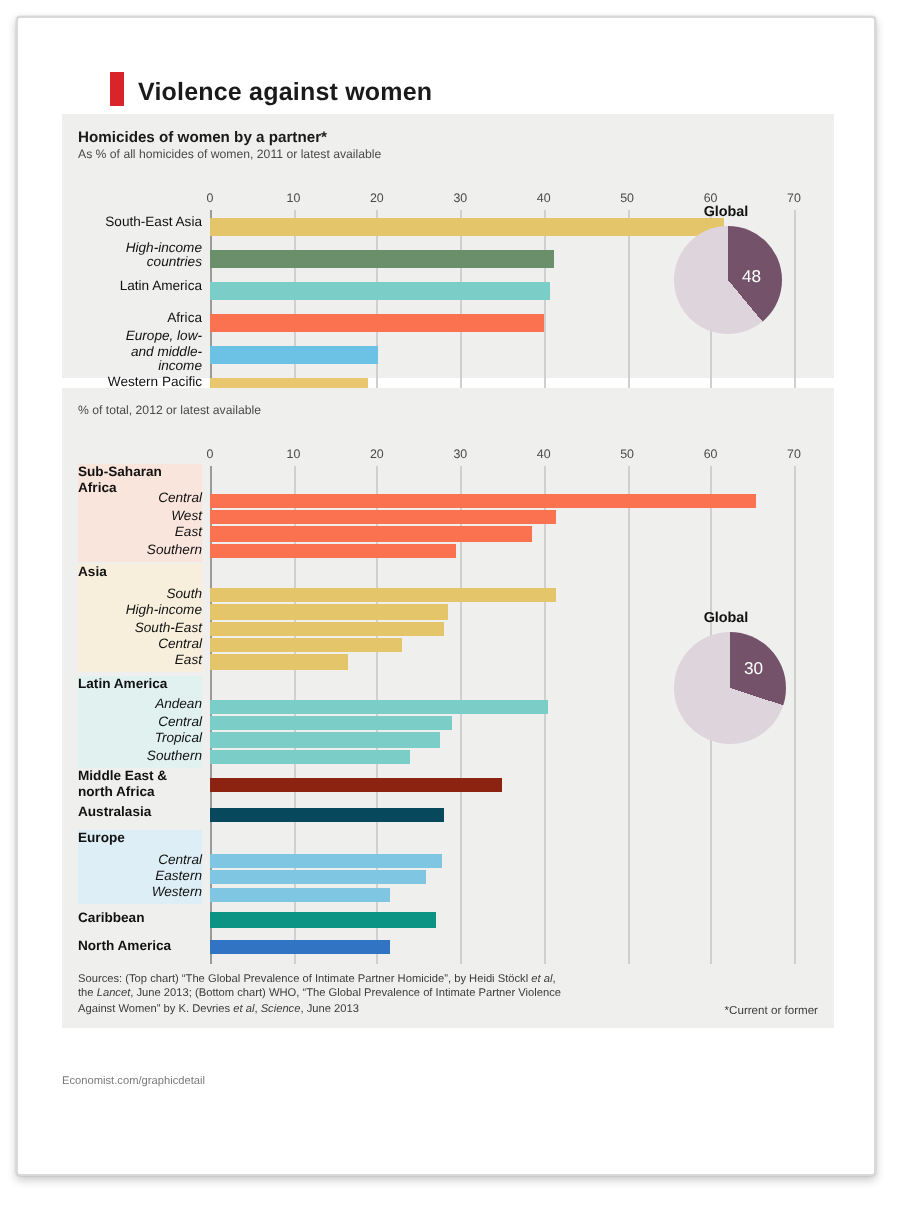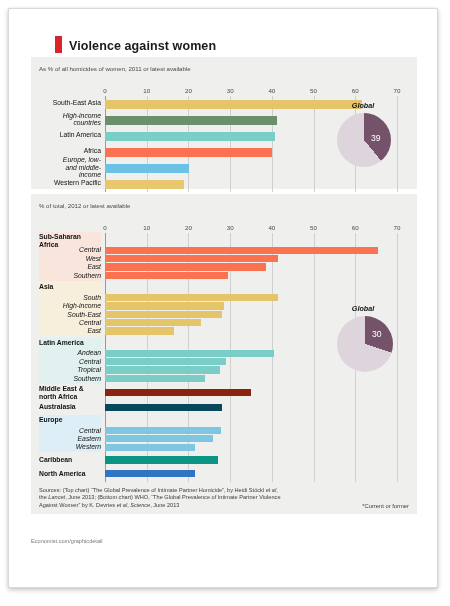--- a/index.html
+++ b/index.html
@@ -52,21 +52,21 @@
   .rowlabel.bold{font-weight:bold;}
   .rowlabel.italic{font-style:italic;}
   .bar{position:absolute;}
 
   .grouptint{position:absolute;}
 
   
   .pie-wrap{position:absolute;}
   .pie-title{
     position:absolute;font-size:7.2px;font-weight:bold;color:#111;
-    width:100%;text-align:center;top:0;font-style:italic;
+    width:100%;text-align:center;top:0;
   }
   .pie{position:absolute;border-radius:50%;}
   .pie-value{
     position:absolute;font-size:8.6px;color:#ffffff;font-weight:normal;
   }
 
   
   .sources{
     position:absolute;left:8px;right:8px;bottom:5px;
     font-size:5.6px;color:#3c3c3c;line-height:7.4px;
@@ -84,20 +84,21 @@
 
 <div class="page">
   <div class="inner">
 
     <div class="title-row">
       <div class="red-tab"></div>
       <div class="main-title">Violence against women</div>
     </div>
 
     <div class="panel panel-1">
+      <div class="sub-title">Homicides of women by a partner*</div>
       <div class="sub-note">As % of all homicides of women, 2011 or latest available</div>
       <div id="chart1" class="chart">
           <div class="gridline zero" style="left: 66px; top: 21px; height: 96px; bottom: auto;"></div>
           <div class="ticklabel" style="left: 66px; top: 12px;">0</div>
           <div class="gridline" style="left: 107.714px; top: 21px; height: 96px; bottom: auto;"></div>
           <div class="ticklabel" style="left: 107.714px; top: 12px;">10</div>
           <div class="gridline" style="left: 149.429px; top: 21px; height: 96px; bottom: auto;"></div>
           <div class="ticklabel" style="left: 149.429px; top: 12px;">20</div>
           <div class="gridline" style="left: 191.143px; top: 21px; height: 96px; bottom: auto;"></div>
           <div class="ticklabel" style="left: 191.143px; top: 12px;">30</div>
@@ -118,21 +119,21 @@
           <div class="rowlabel" style="left: 0px; width: 62px; top: 72.4px;">Africa</div>
           <div class="bar" style="left: 66px; top: 72.5px; width: 166.857px; height: 9px; background: rgb(250, 114, 80);"></div>
           <div class="rowlabel" style="left: 0px; width: 62px; top: 81.2px;"><span style="font-style:italic">Europe, low-</span><br><span style="font-style:italic">and middle-</span><br><span style="font-style:italic">income</span></div>
           <div class="bar" style="left: 66px; top: 88.5px; width: 83.8457px; height: 9px; background: rgb(108, 194, 228);"></div>
           <div class="rowlabel" style="left: 0px; width: 62px; top: 104.4px;">Western Pacific</div>
           <div class="bar" style="left: 66px; top: 104.5px; width: 79.2571px; height: 9px; background: rgb(232, 199, 110);"></div>
         </div>
       <div id="pie1" class="pie-wrap" style="left: 296px; top: 44px; width: 72px; height: 76px;">
           <div class="pie-title">Global</div>
           <div class="pie" style="left: 10px; top: 12px; width: 54px; height: 54px; background: conic-gradient(rgb(116, 82, 106) 0deg, rgb(116, 82, 106) 140.4deg, rgb(222, 212, 219) 140.4deg, rgb(222, 212, 219) 360deg);"></div>
-          <div class="pie-value" style="left: 44px; top: 32px;">39</div>
+          <div class="pie-value" style="left: 44px; top: 32px;">48</div>
         </div>
     </div>
 
     <div class="panel panel-2">
       <div class="sub-note">% of total, 2012 or latest available</div>
       <div id="chart2" class="chart">
           <div class="gridline zero" style="left: 66px; top: 21px; height: 249px; bottom: auto;"></div>
           <div class="ticklabel" style="left: 66px; top: 12px;">0</div>
           <div class="gridline" style="left: 107.714px; top: 21px; height: 249px; bottom: auto;"></div>
           <div class="ticklabel" style="left: 107.714px; top: 12px;">10</div>

